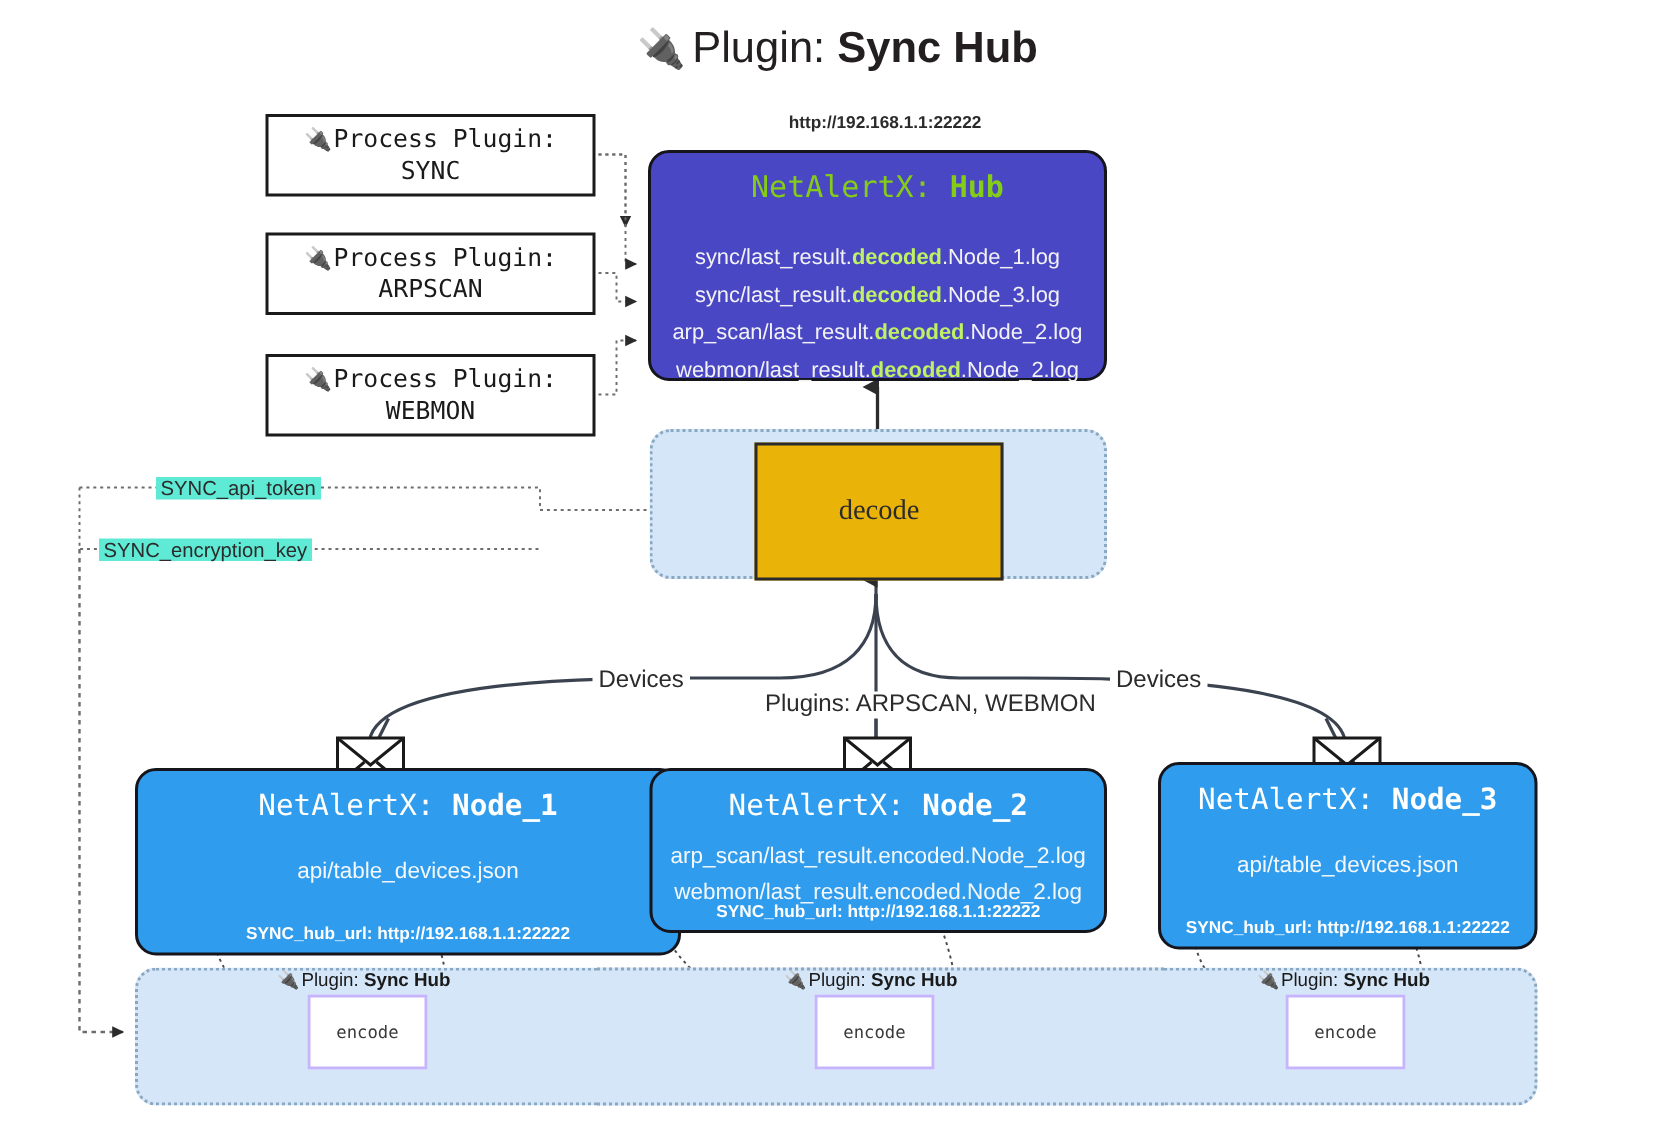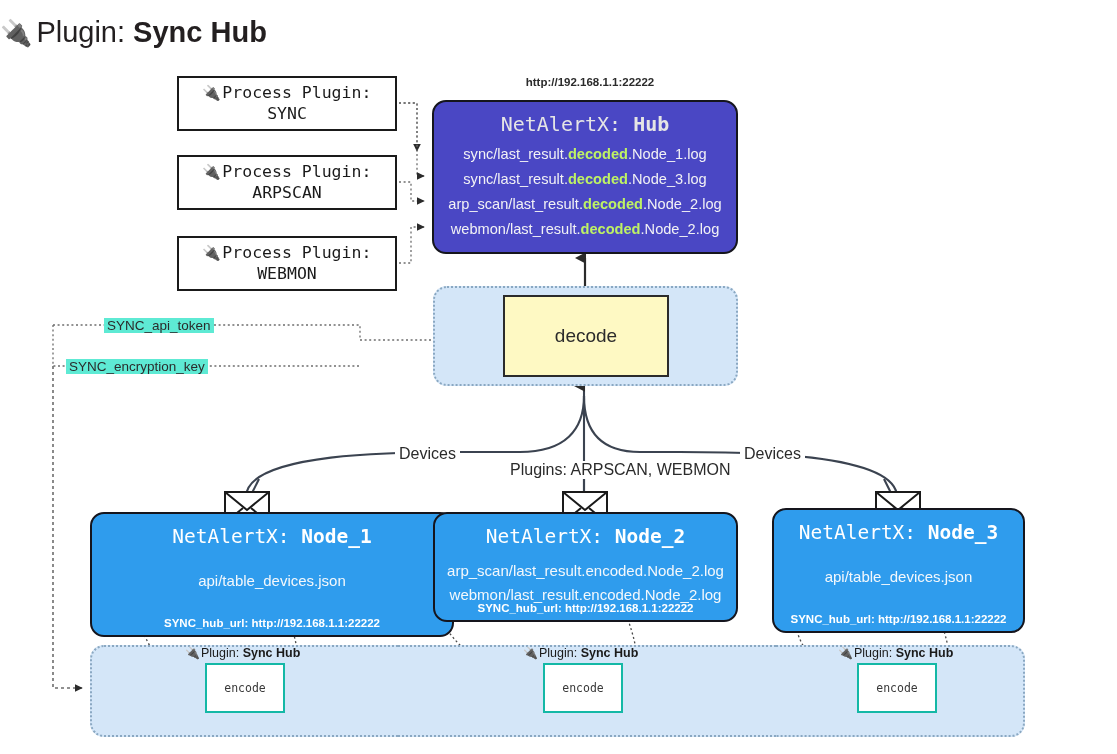--- a/index.html
+++ b/index.html
@@ -10,20 +10,21 @@
     position:relative;
     overflow:hidden;
     color:#222;
   }
   #canvas{position:absolute;left:0;top:0;width:1117px;height:754px;}
   #svg-layer{position:absolute;left:0;top:0;width:1117px;height:754px;pointer-events:none;}
 
   
   .page-title{
     position:absolute;left:0;top:16px;width:1117px;
+    text-align:center;
     font-size:29px;
     color:#231f20;
     white-space:nowrap;
   }
   .page-title .plug{font-size:26px;margin-right:4px;}
   .page-title .light{font-weight:400;}
   .page-title .strong{font-weight:700;}
 
   
   .proc-box{
@@ -58,41 +59,41 @@
     position:absolute;left:432px;top:100px;width:306px;height:154px;
     background:#4a47c4;
     border:2px solid #15151d;
     border-radius:14px;
     box-sizing:border-box;
     display:flex;flex-direction:column;align-items:center;
     padding-top:10px;
   }
   #hub-box .hub-title{
     font-family:"DejaVu Sans Mono","Liberation Mono",monospace;
-    font-size:20px;color:#e5e5e5;white-space:nowrap;margin-bottom:6px;
+    font-size:20px;color:#84cc16;white-space:nowrap;margin-bottom:24px;
   }
   #hub-box .hub-title b{font-weight:700;}
   .hub-line{
     font-size:14.6px;color:#f2f2f5;white-space:nowrap;line-height:1.72;
   }
   .hub-line b{font-weight:700;color:#bef264;}
 
   
   #decode-wrap{
     position:absolute;left:433px;top:286px;width:305px;height:100px;
     background:#d4e6f8;
     border:2px dotted #8aa8c2;
     border-radius:14px;
     box-sizing:border-box;
   }
   #decode-box{
-    position:absolute;left:503px;top:295px;width:166px;height:82px;
-    background:#fef9c3;border:2px solid #2b2b2b;box-sizing:border-box;
+    position:absolute;left:503px;top:295px;width:166px;height:92px;
+    background:#eab308;border:2px solid #2b2b2b;box-sizing:border-box;
     display:flex;align-items:center;justify-content:center;
-    font-family:Liberation Sans, sans-serif;
+    font-family:Liberation Serif, serif;
     font-size:19px;color:#2b2b2b;
   }
 
   
   .key-label{
     position:absolute;font-size:13.5px;color:#2b2b2b;white-space:nowrap;
     background:#5eead4;padding:0 3px;
   }
   #lbl-api-token{left:104px;top:318px;}
   #lbl-enc-key{left:66px;top:359px;}
@@ -149,21 +150,21 @@
   .enc-plug-label{
     position:absolute;font-size:12.5px;color:#1a1a1a;white-space:nowrap;
   }
   .enc-plug-label .plug{font-size:12px;margin-right:1px;}
   .enc-plug-label b{font-weight:700;}
   #enc-lbl-1{left:185px;top:646px;}
   #enc-lbl-2{left:523px;top:646px;}
   #enc-lbl-3{left:838px;top:646px;}
   .enc-box{
     position:absolute;top:663px;width:80px;height:50px;
-    background:#ffffff;border:2px solid #14b8a6;box-sizing:border-box;
+    background:#ffffff;border:2px solid #c4b5fd;box-sizing:border-box;
     display:flex;align-items:center;justify-content:center;
     font-family:"DejaVu Sans Mono","Liberation Mono",monospace;
     font-size:11.5px;color:#3a3a3a;
   }
   #enc-box-1{left:205px;}
   #enc-box-2{left:543px;}
   #enc-box-3{left:857px;}
 </style>
 </head>
 <body>

